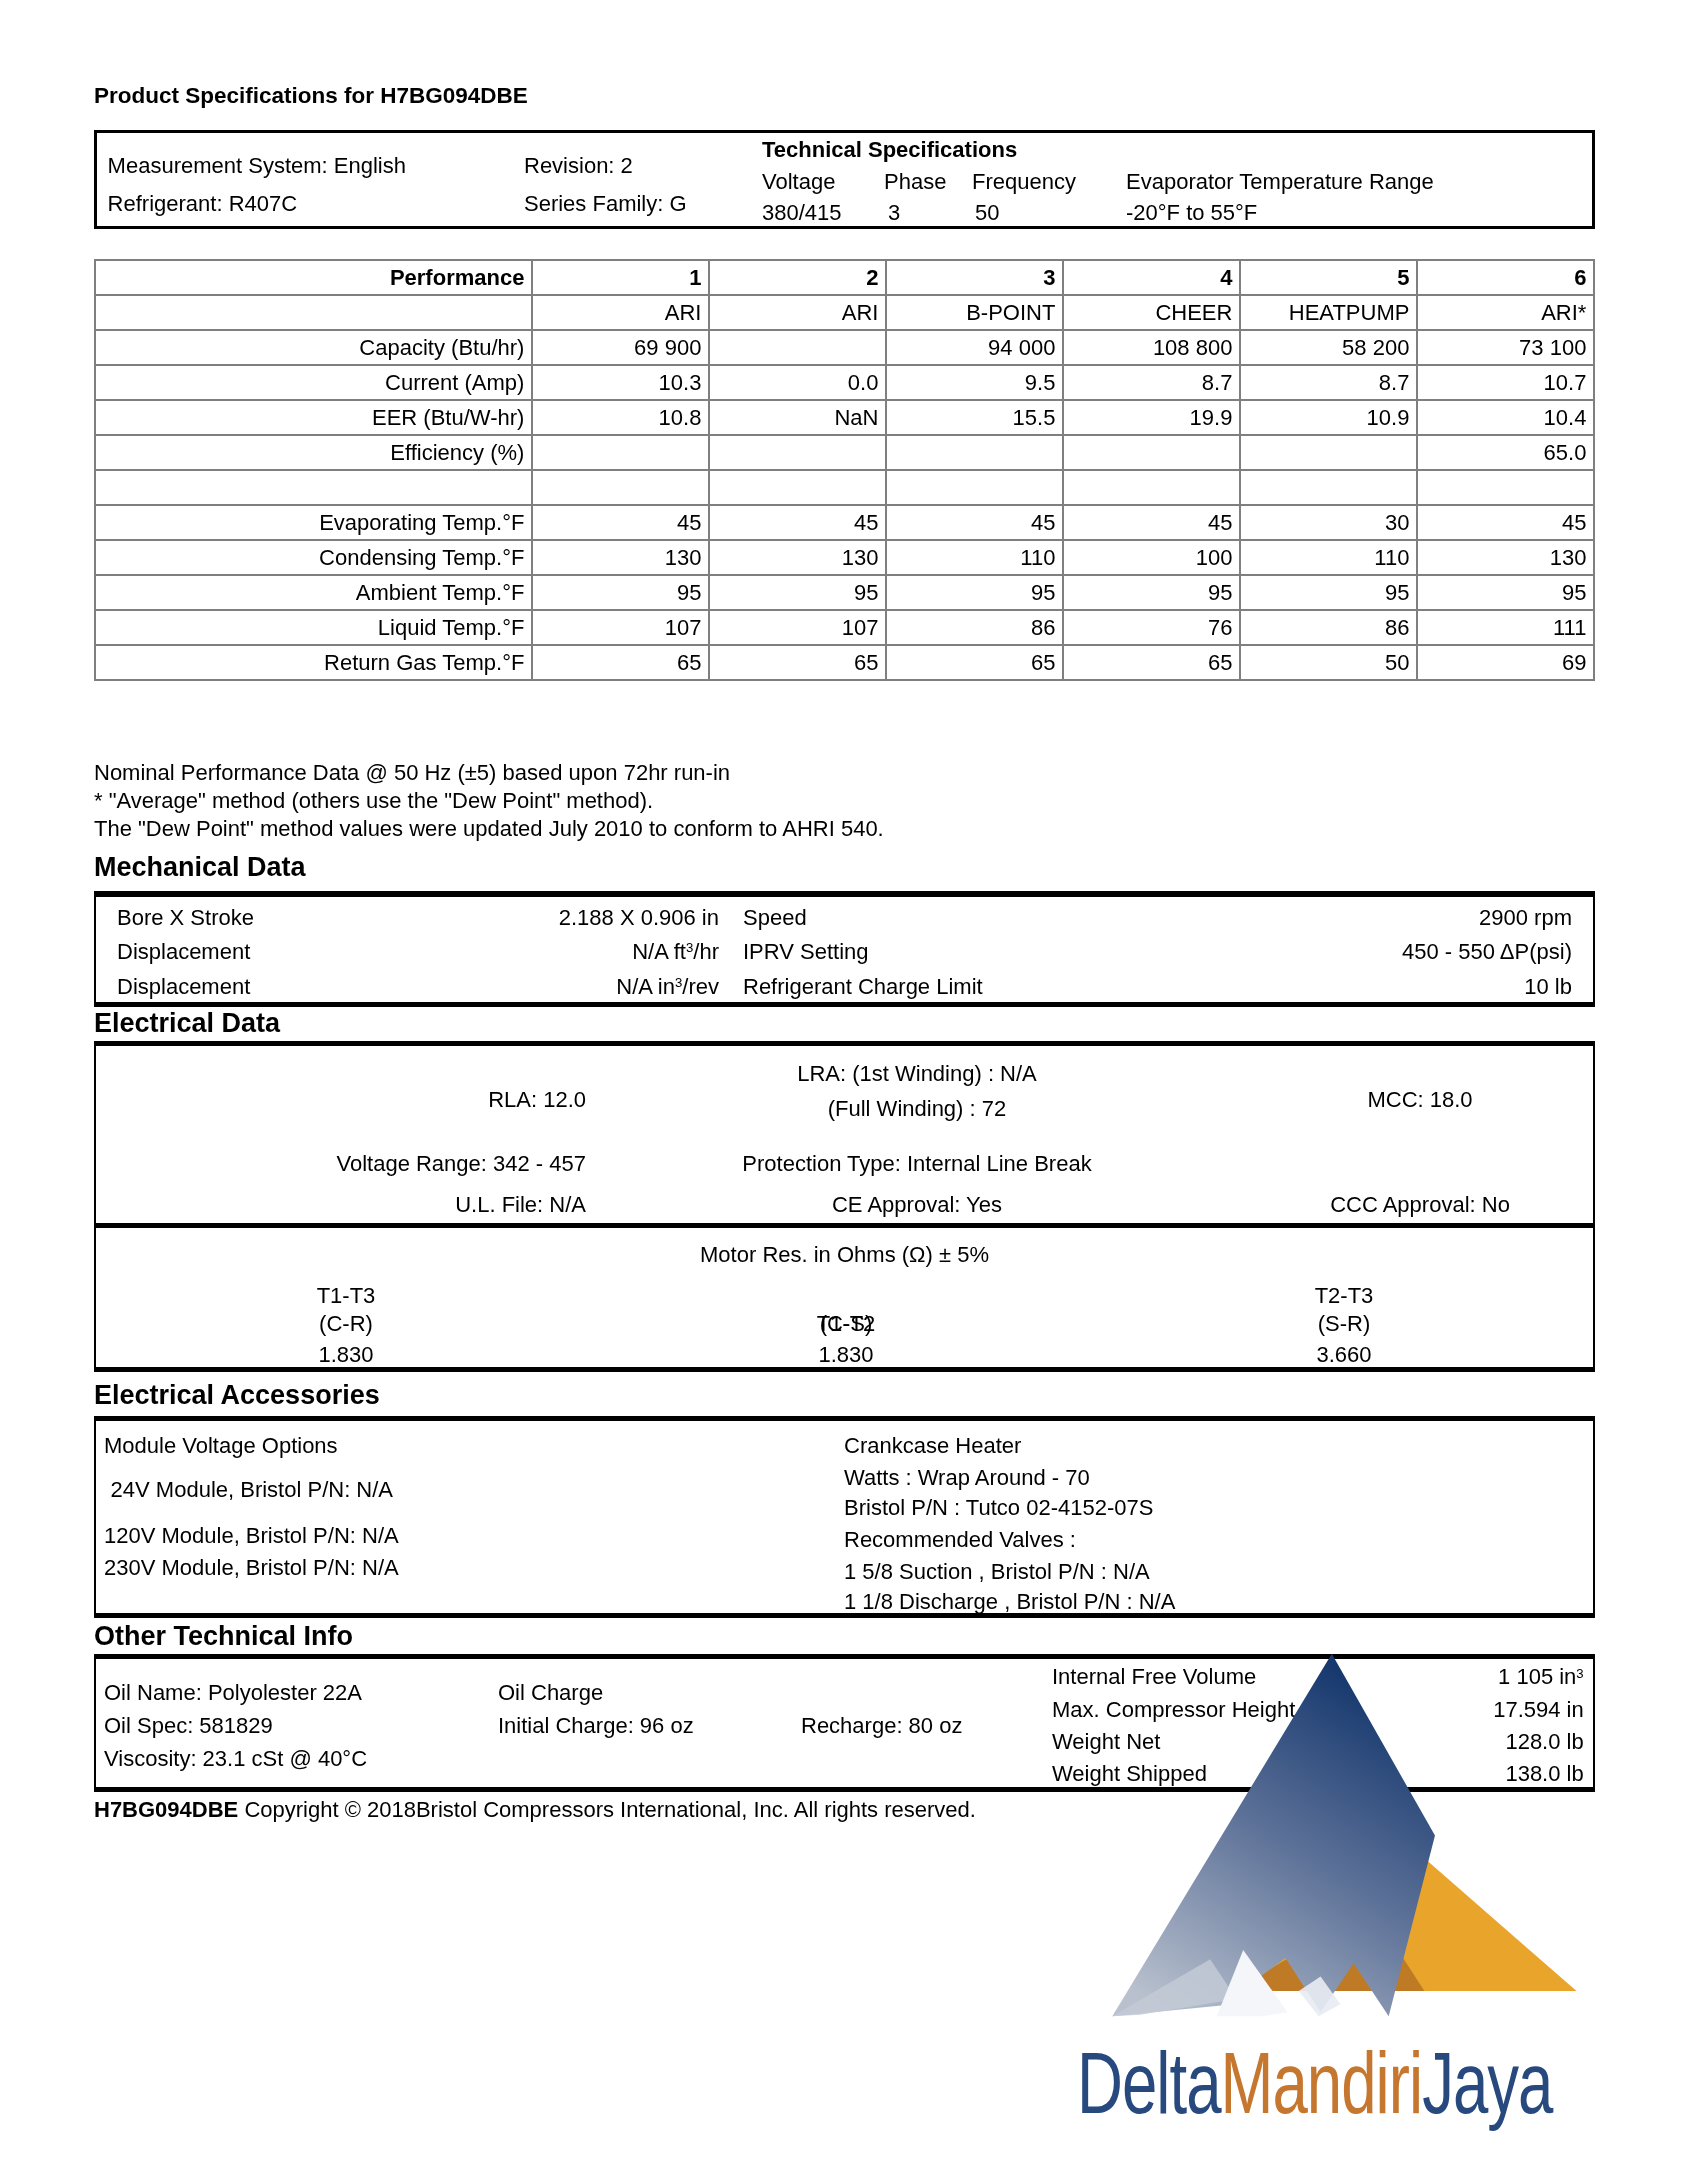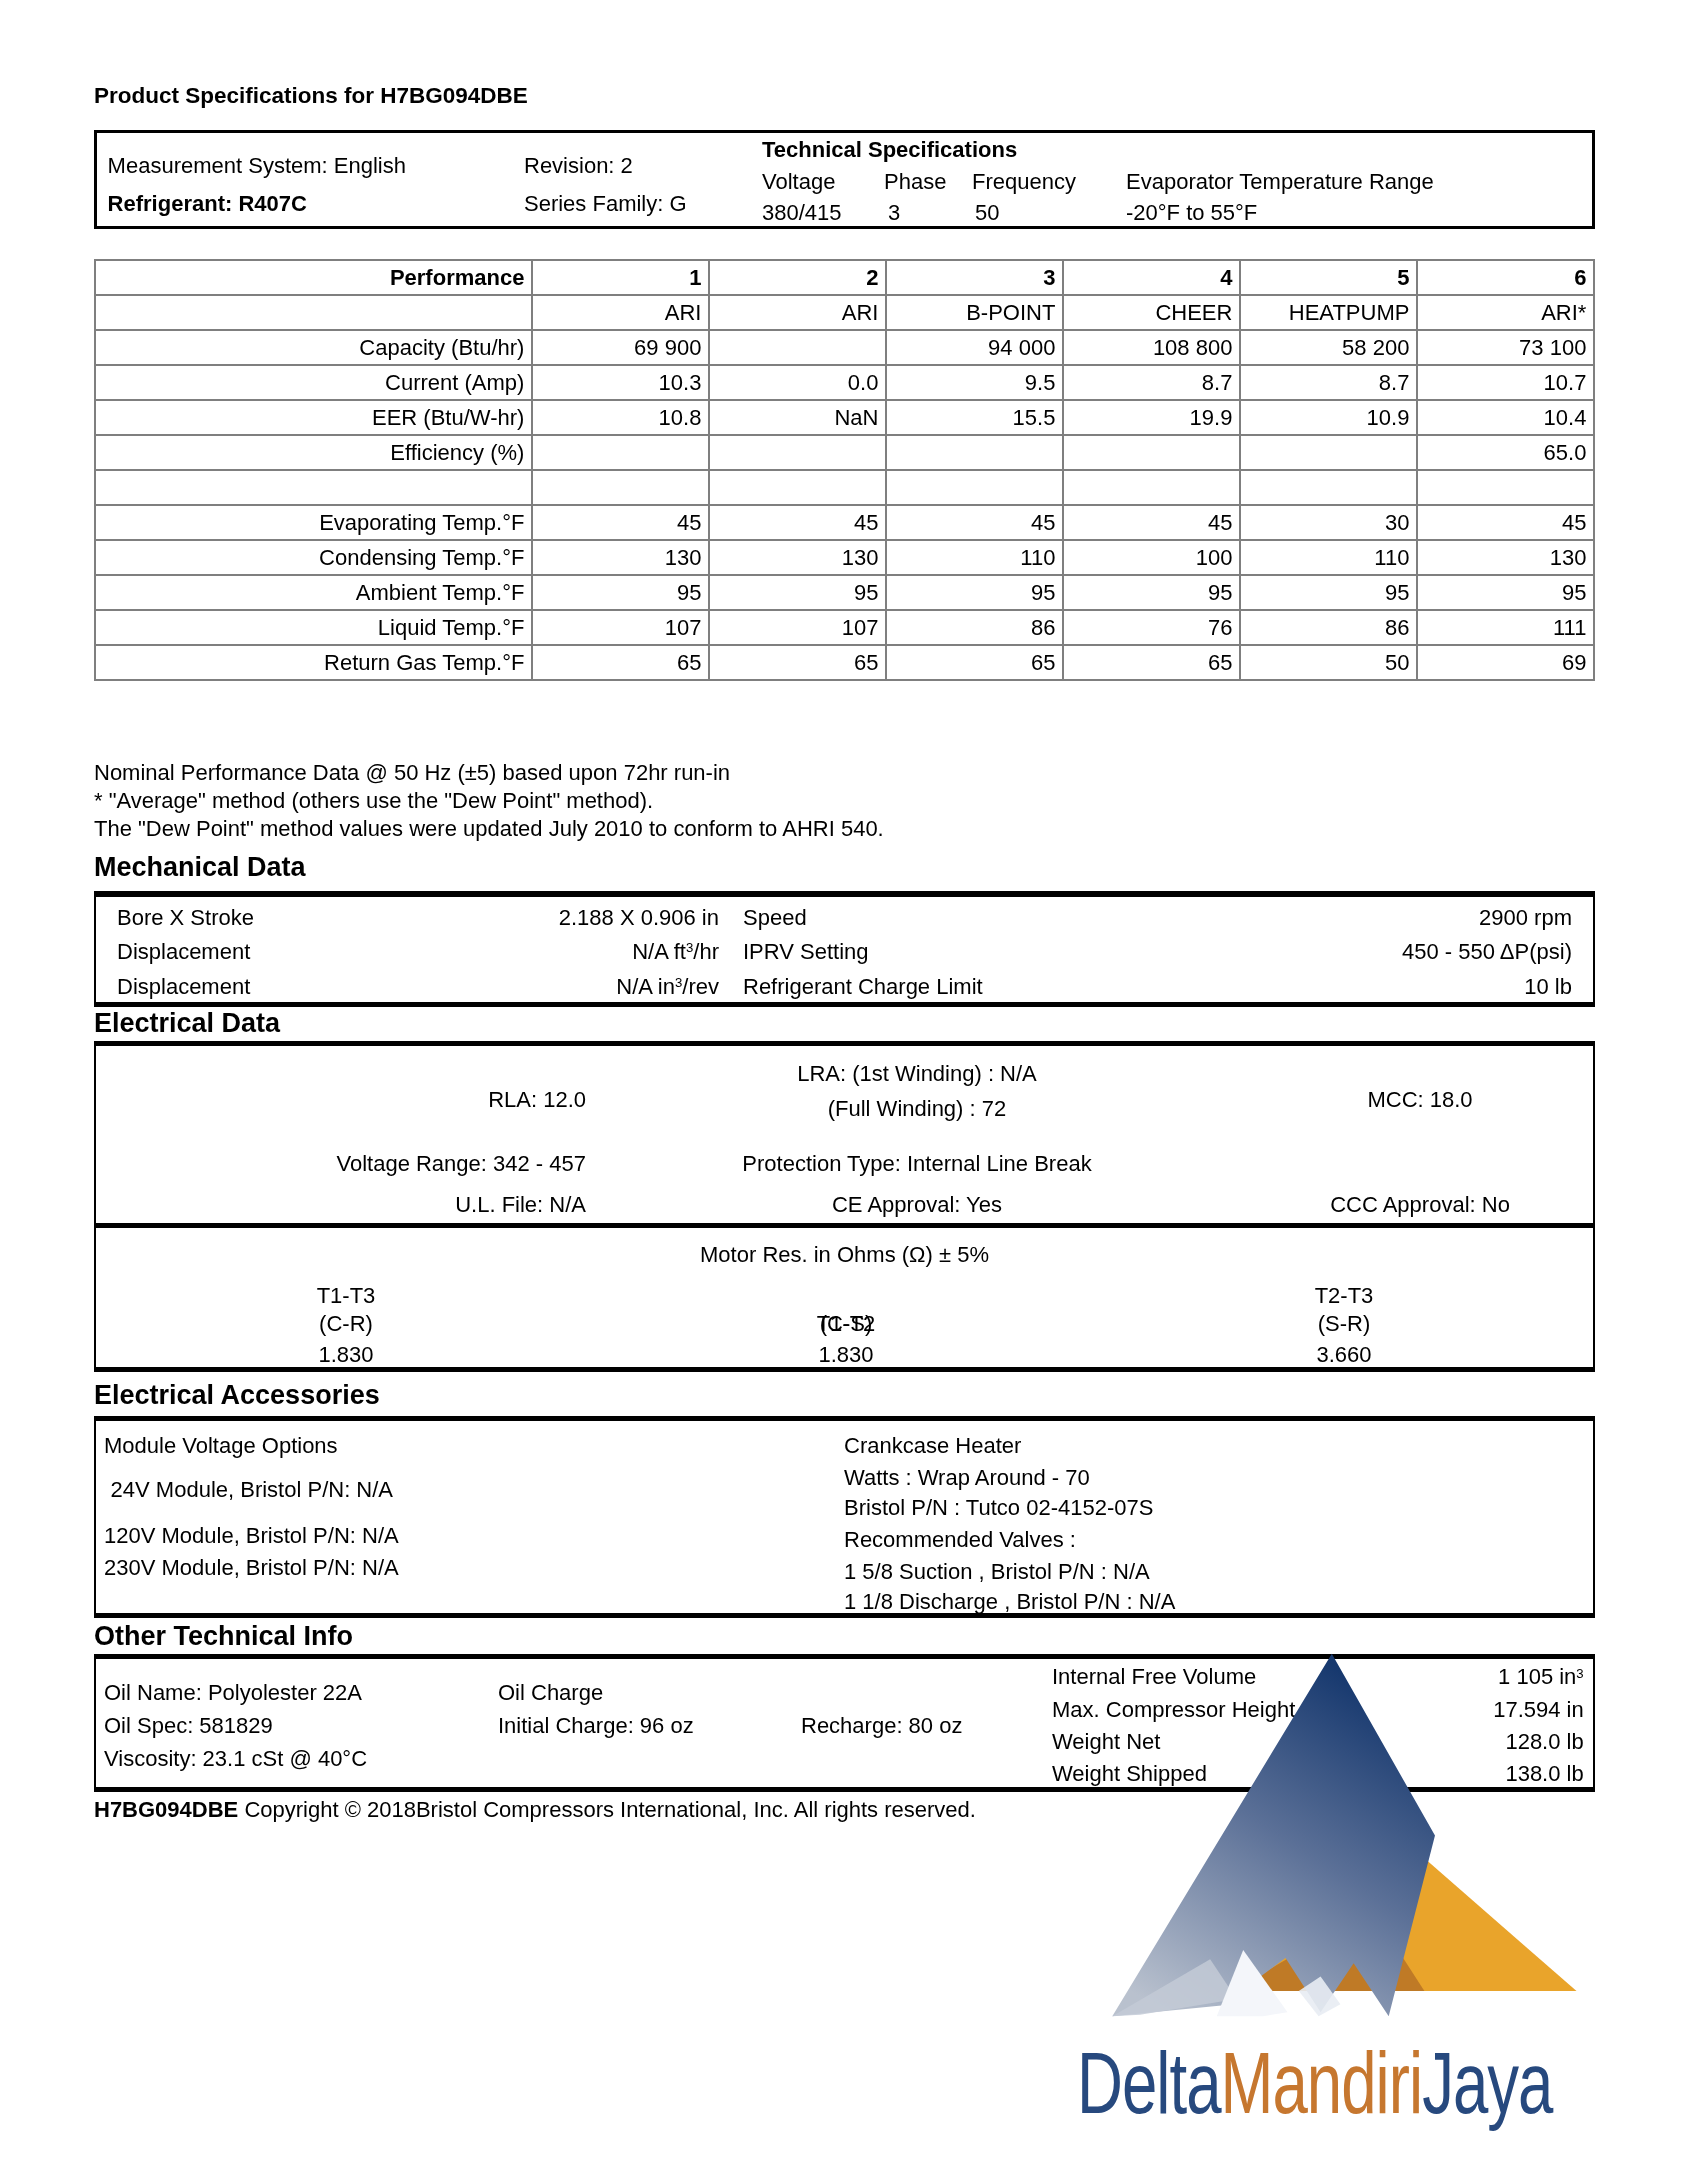--- a/index.html
+++ b/index.html
@@ -68,21 +68,21 @@
 </style>
 </head>
 <body>
 
 <div class="page">
 
   <div class="abs page-title">Product Specifications for H7BG094DBE</div>
 
   <div class="abs topbox">
     <div class="cell" style="left:10.6px;top:20px;">Measurement System: English</div>
-    <div class="cell" style="left:10.6px;top:58px;font-weight:bold;">Refrigerant: R407C</div>
+    <div class="cell" style="left:10.6px;top:58px;">Refrigerant: R407C</div>
     <div class="cell" style="left:427px;top:20px;">Revision: 2</div>
     <div class="cell" style="left:427px;top:58px;">Series Family: G</div>
     <div class="cell b" style="left:665px;top:4px;">Technical Specifications</div>
     <div class="cell" style="left:665px;top:36px;">Voltage</div>
     <div class="cell" style="left:787px;top:36px;">Phase</div>
     <div class="cell" style="left:875px;top:36px;">Frequency</div>
     <div class="cell" style="left:1029px;top:36px;">Evaporator Temperature Range</div>
     <div class="cell" style="left:665px;top:67px;">380/415</div>
     <div class="cell" style="left:791px;top:67px;">3</div>
     <div class="cell" style="left:878px;top:67px;">50</div>

